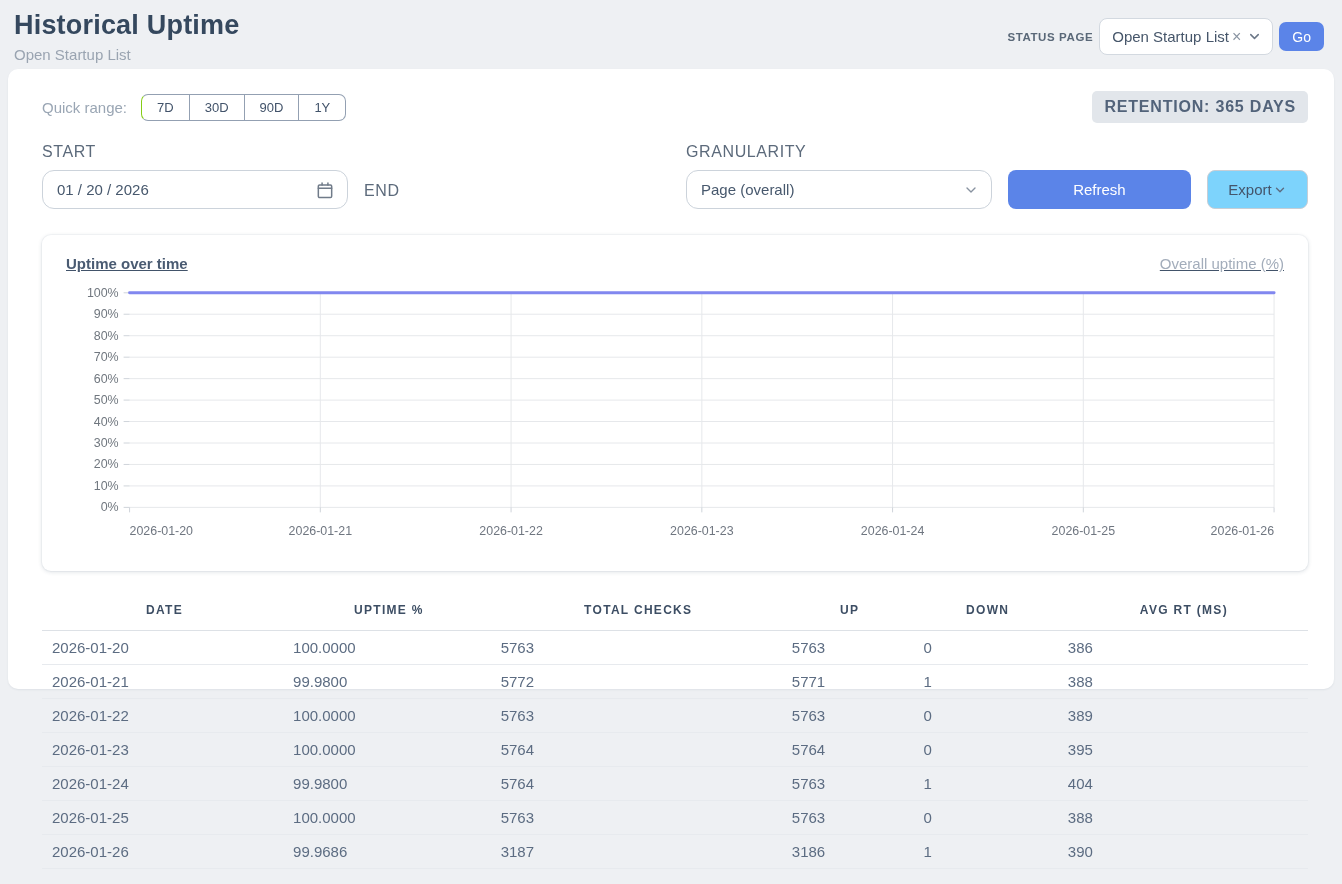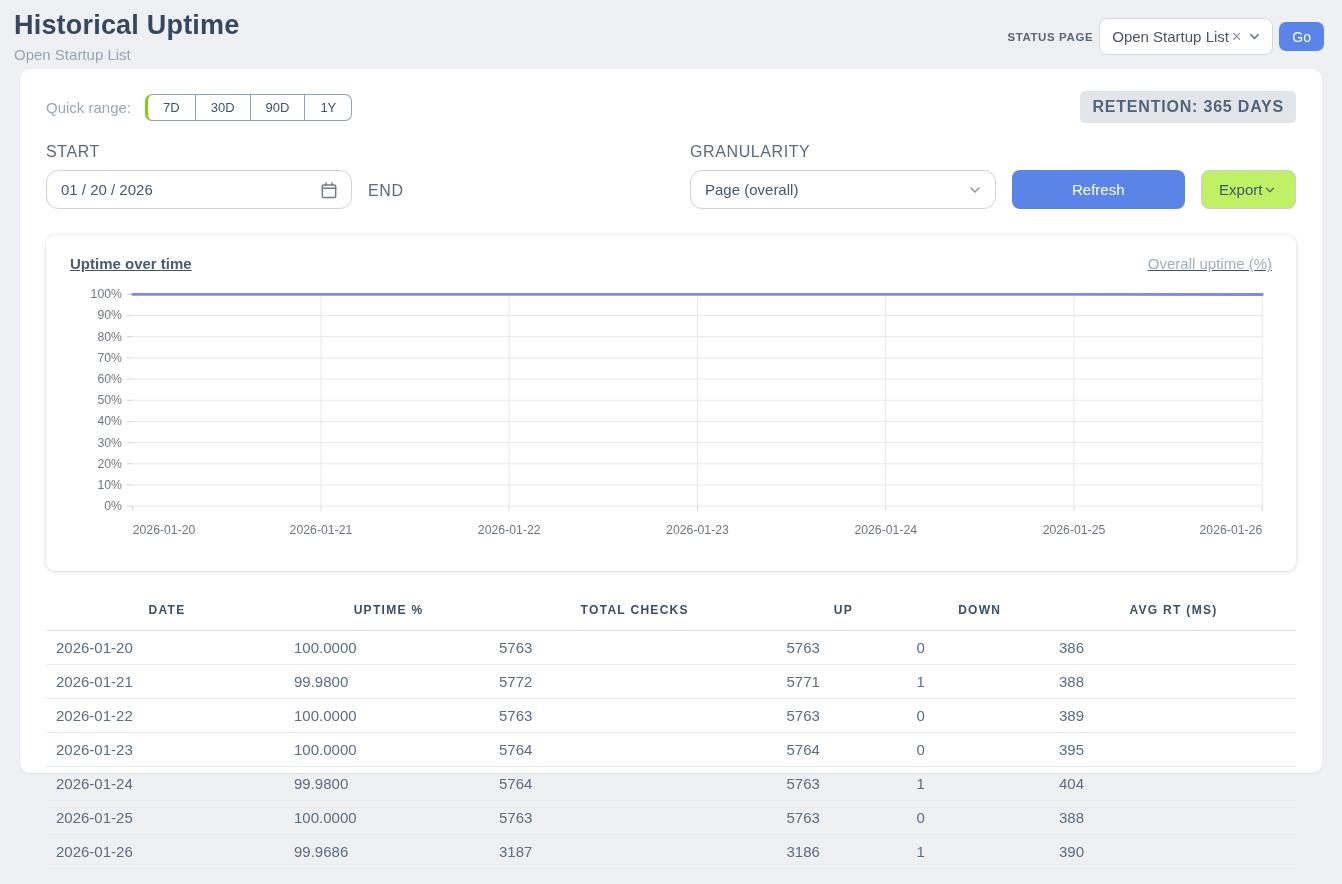--- a/index.html
+++ b/index.html
@@ -25,34 +25,34 @@
     height: 37px; padding: 0 10px 0 12px; cursor: pointer;
   }
   .status-select .sel-text { font-size: 15px; color: #46566a; white-space: nowrap; }
   .x-icon { font-size: 16px; color: #8a94a2; line-height: 1; margin-left: -3px; }
   .go-button {
     background: #5b84e8; color: #fff; border: none; border-radius: 7px;
     height: 29px; padding: 0 13px; font-size: 14px; font-family: inherit; cursor: pointer;
   }
   
   .main-card {
-    margin: 0 20px; background: #fff; border-radius: 10px;
+    margin: 0 8px; background: #fff; border-radius: 10px;
     box-shadow: 0 1px 2px rgba(40,60,90,0.08);
-    padding: 22px 26px 14px 26px; height: 704px;
+    padding: 22px 26px 14px 34px; height: 620px;
   }
   
   .quick-row { display: flex; align-items: center; }
   .quick-label { font-size: 15px; color: #9aa6b4; margin-right: 14px; }
   .qr-group { display: flex; }
   .qr-btn {
     background: #fff; border: 1px solid #93a0b2; border-left: none;
     height: 27px; padding: 0 15px; font-size: 13px; color: #42536a;
     font-family: inherit; cursor: pointer; line-height: 25px;
   }
-  .qr-btn:first-child { border-left: 3px solid #84cc16; border-radius: 7px 0 0 7px; }
+  .qr-btn:first-child { border-left: 1px solid #84cc16; border-radius: 7px 0 0 7px; }
   .qr-btn:last-child { border-radius: 0 7px 7px 0; }
   .retention-badge {
     margin-left: auto; background: #e2e6eb; color: #52637a;
     font-size: 16px; font-weight: 600; letter-spacing: 0.8px;
     border-radius: 5px; padding: 7px 12px;
   }
   
   .form-row { display: flex; gap: 16px; margin-top: 20px; align-items: flex-end; }
   .field { flex: 0 0 306px; }
   .field-label {
@@ -64,21 +64,21 @@
     display: flex; align-items: center; justify-content: space-between;
     padding: 0 12px 0 14px; background: #fff; font-size: 15px; color: #47586d;
     cursor: pointer;
   }
   .refresh-button {
     margin-left: auto; width: 192px; height: 39px;
     background: #5b84e8; color: #fff; border: none; border-radius: 8px;
     font-size: 15px; font-family: inherit; cursor: pointer;
   }
   .export-button {
-    width: 106px; height: 39px; background: #bef264;
+    width: 106px; height: 39px; background: #7dd3fc;
     border: 1px solid #c7ced6; border-radius: 8px;
     display: flex; align-items: center; justify-content: center; gap: 1px;
     font-size: 15px; color: #44556b; font-family: inherit; cursor: pointer;
   }
   
   .chart-card {
     margin-top: 26px; background: #fff; border-radius: 9px;
     box-shadow: 0 1px 4px rgba(40,60,90,0.16), 0 0 0 1px rgba(40,60,90,0.03);
     padding: 16px 22px 10px 22px; height: 336px;
   }

